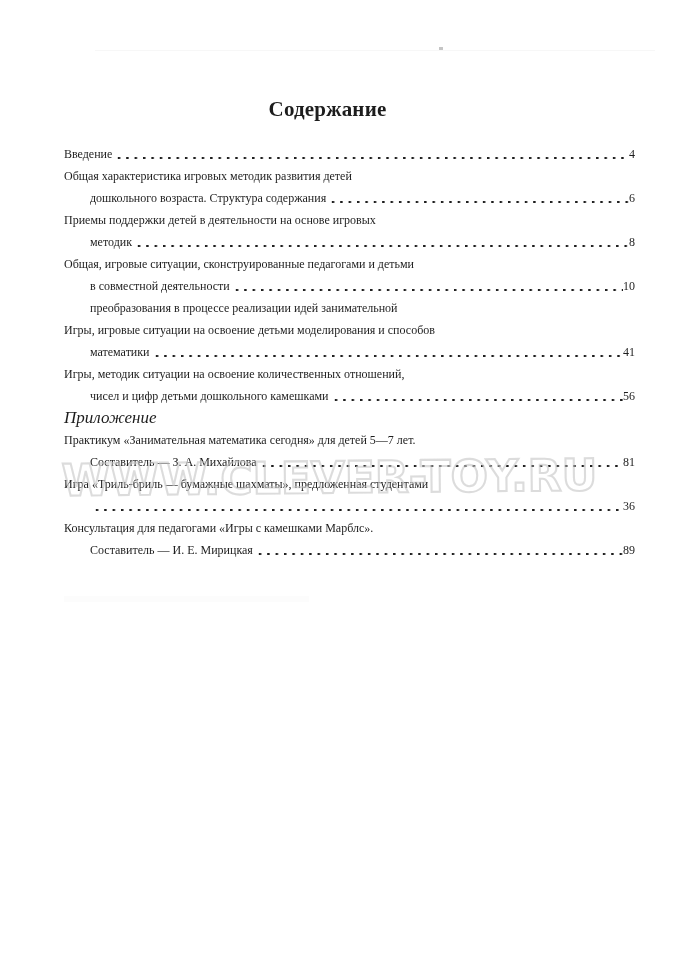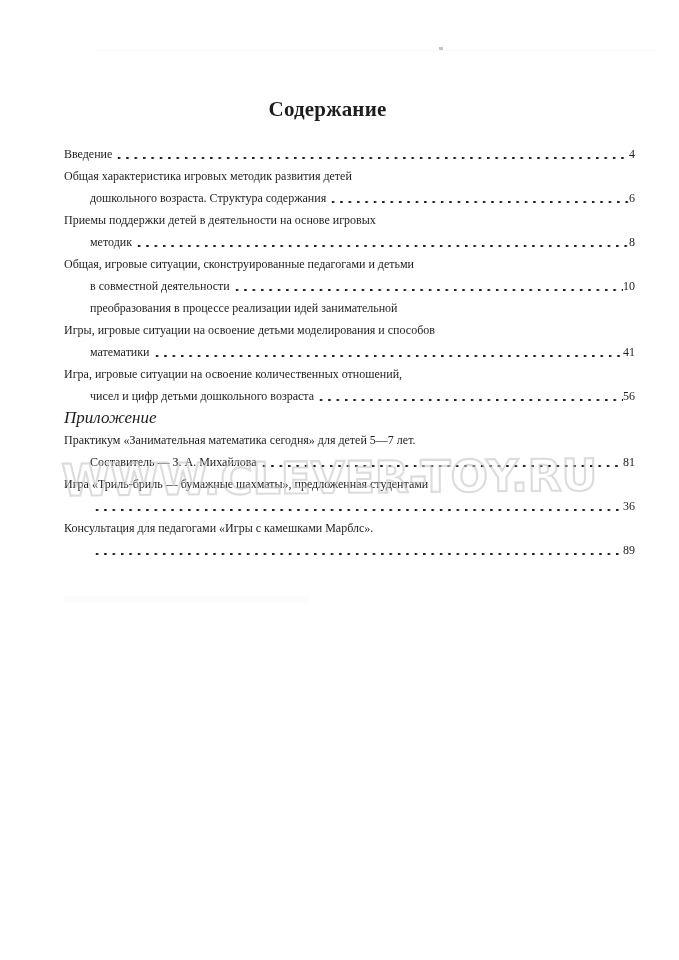--- a/index.html
+++ b/index.html
@@ -126,24 +126,24 @@
         </div>
         <div class="toc-row">
           <span class="toc-text">Игры, игровые ситуации на освоение детьми моделирования и способов</span>
         </div>
         <div class="toc-row indent">
           <span class="toc-text">математики</span>
           <span class="dots"></span>
           <span class="pnum">41</span>
         </div>
         <div class="toc-row">
-          <span class="toc-text">Игра, игровые ситуации на освоение количественных отношений,</span>
+          <span class="toc-text">Игры, методик ситуации на освоение количественных отношений,</span>
         </div>
         <div class="toc-row indent">
-          <span class="toc-text">чисел и цифр детьми дошкольного возраста</span>
+          <span class="toc-text">чисел и цифр детьми дошкольного камешками</span>
           <span class="dots"></span>
           <span class="pnum">56</span>
         </div>
       </div>
 
     <div class="appendix">
       <div class="appendix-heading">Приложение</div>
       <div>
           <div class="toc-row">
             <span class="toc-text">Практикум «Занимательная математика сегодня» для детей 5—7 лет.</span>
@@ -157,20 +157,21 @@
             <span class="toc-text">Игра «Триль-бриль — бумажные шахматы», предложенная студентами</span>
           </div>
           <div class="toc-row indent">
             <span class="dots"></span>
             <span class="pnum">36</span>
           </div>
           <div class="toc-row">
             <span class="toc-text">Консультация для педагогами «Игры с камешками Марблс».</span>
           </div>
           <div class="toc-row indent">
+            <span class="toc-text">Составитель — И. Е. Мирицкая</span>
             <span class="dots"></span>
             <span class="pnum">89</span>
           </div>
         </div>
     </div>
   </div>
 
   <div class="watermark">WWW.CLEVER-TOY.RU</div>
 </div>
 

